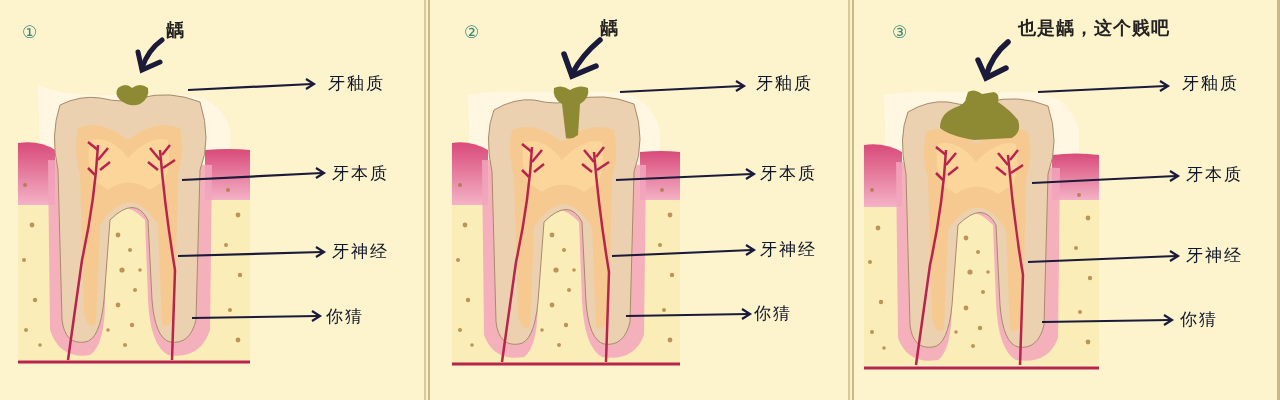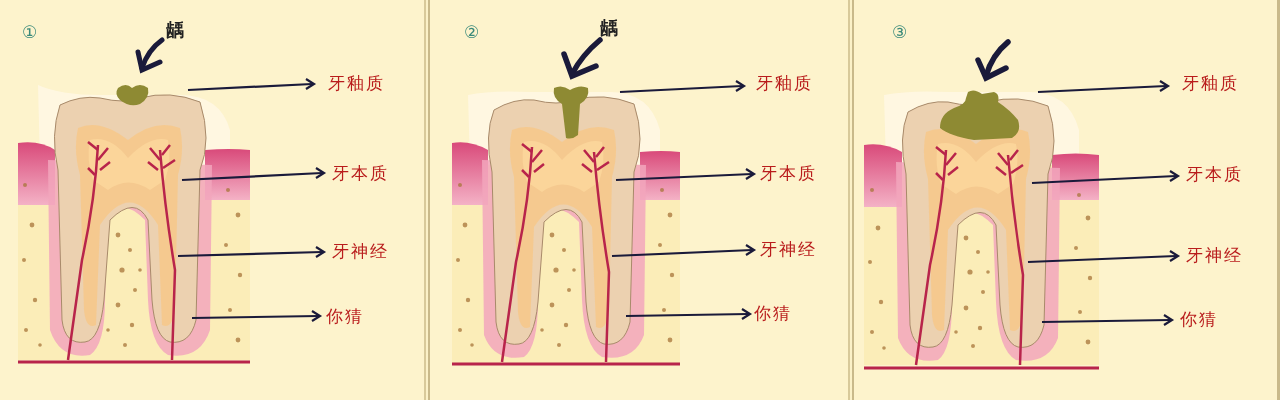--- a/index.html
+++ b/index.html
@@ -5,21 +5,21 @@
     * { margin:0; padding:0; box-sizing:border-box; }
     html, body { width:1280px; height:400px; overflow:hidden; background:#fbf1c8; }
     body { font-family: "DejaVu Serif", "Liberation Serif", serif; position:relative; }
     .panel { position:absolute; top:0; height:400px; background:#fdf3cc; }
     .panel.p1 { left:0; width:426px; border-right:2px solid #d8c99a; }
     .panel.p2 { left:428px; width:422px; border-left:2px solid #c9b98a; border-right:2px solid #d8c99a; }
     .panel.p3 { left:852px; width:428px; border-left:2px solid #c9b98a; border-right:3px solid #c9b98a; }
     .panel svg { position:absolute; left:0; top:0; }
     .num { position:absolute; font-size:17px; color:#3a8a7a; font-family:"DejaVu Sans", sans-serif; }
     .caption { position:absolute; font-size:18px; color:#222; font-weight:bold; letter-spacing:1px; }
-    .label { position:absolute; font-size:17px; color:#b91c1c; letter-spacing:2px; }
+    .label { position:absolute; font-size:17px; color:#0f172a; letter-spacing:2px; }
   </style>
 </head>
 <body>
 
 <div class="panel p1">
   <svg width="426" height="400">
     <defs>
       <linearGradient id="gum1" x1="0" y1="0" x2="0" y2="1">
         <stop offset="0" stop-color="#d94a7a"></stop>
           <stop offset="1" stop-color="#f4b2c6"></stop>
@@ -226,17 +226,18 @@
         <path d="M306 81 L314 86 L306 91"></path>
       <path d="M178 183 L322 176"></path>
         <path d="M316 171 L324 176 L316 181"></path>
       <path d="M174 262 L322 256"></path>
         <path d="M316 251 L324 256 L316 261"></path>
       <path d="M188 322 L316 320"></path>
         <path d="M310 315 L318 320 L310 325"></path>
     </g>
   </svg>
   <span class="num" style="left:38px;top:22px;">③</span>
+  <span class="caption" style="left:164px;top:16px;">也是龋，这个贱吧</span>
   <span class="label" style="left:328px;top:72px;">牙釉质</span>
   <span class="label" style="left:332px;top:163px;">牙本质</span>
   <span class="label" style="left:332px;top:244px;">牙神经</span>
   <span class="label" style="left:326px;top:308px;">你猜</span>
 </div>
 
 </body></html>

